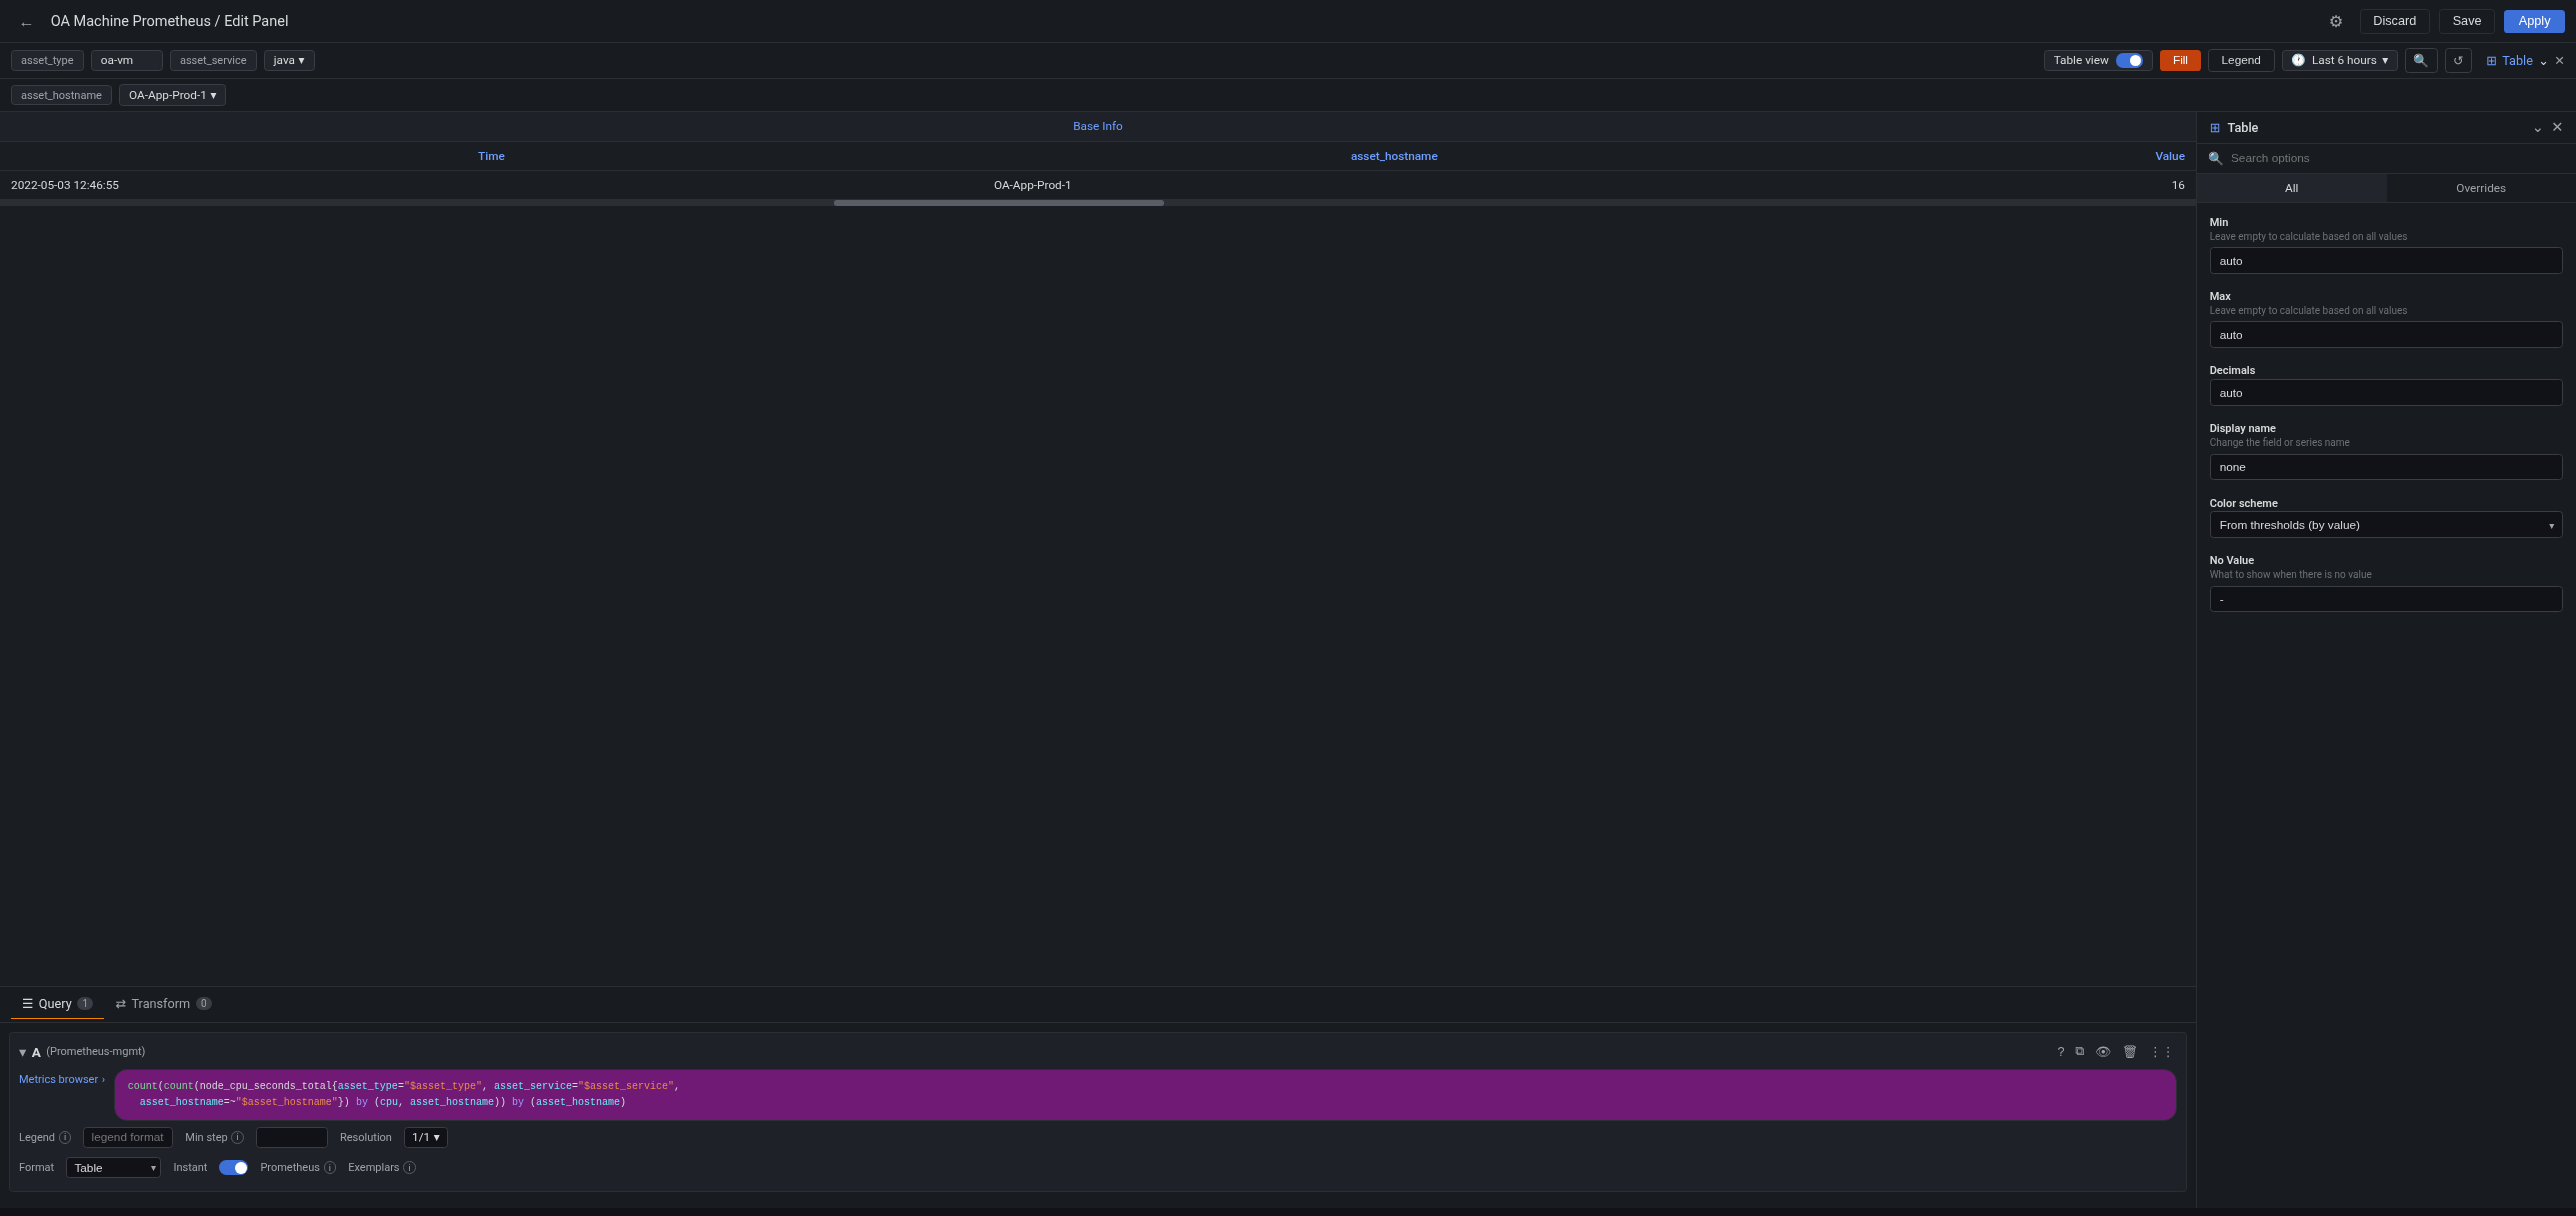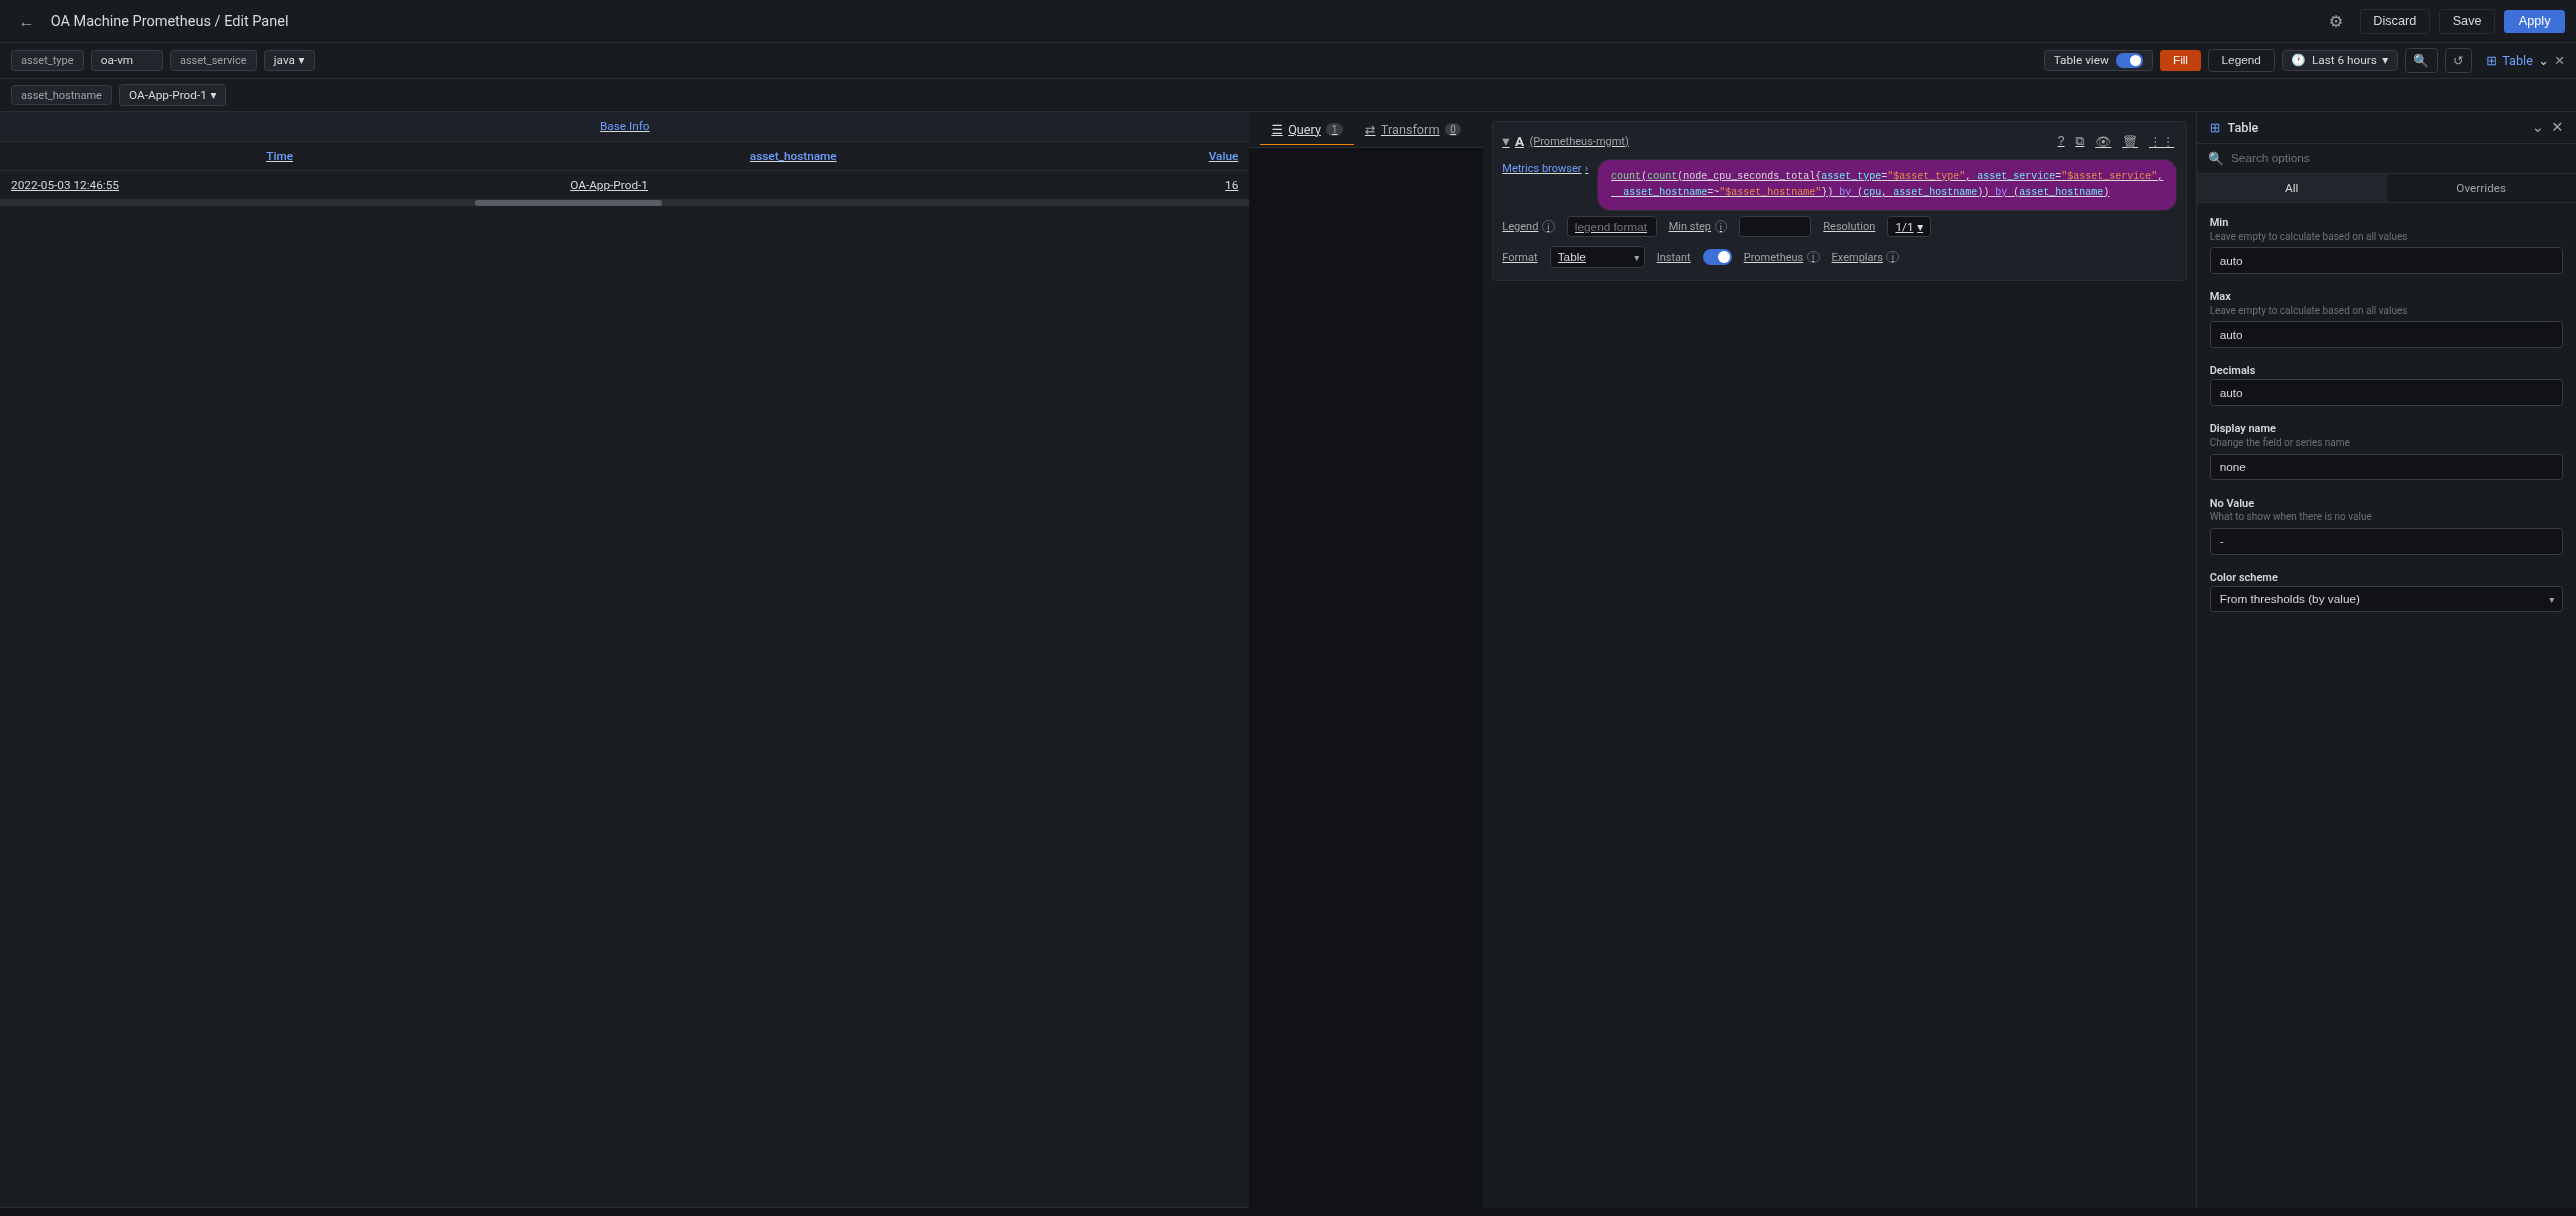--- a/index.html
+++ b/index.html
@@ -179,23 +179,22 @@
     
     .main-layout {
       display: flex;
       height: calc(100vh - 43px - 43px - 34px);
     }
 
     
     .panel-area {
       flex: 1;
       display: flex;
-      flex-direction: row;
+      flex-direction: column;
       overflow: hidden;
-      text-decoration: underline;
     }
 
     
     .panel-table {
       flex: 1;
       overflow: auto;
       background: #1a1d21;
       border-bottom: 0.9px solid #2c2e33;
     }
     .base-info-header {
@@ -757,33 +756,33 @@
         <input class="opt-text-input" type="text" value="auto" style="">
       </div>
 
       <div class="option-group">
         <div class="opt-group-label">Display name</div>
         <div class="opt-group-desc">Change the field or series name</div>
         <input class="opt-text-input" type="text" value="none" style="">
       </div>
 
       <div class="option-group">
-        <div class="opt-group-label">No Value</div>
-        <div class="opt-group-desc">What to show when there is no value</div>
-        <input class="opt-text-input" type="text" value="-" style="">
-      </div>
-
-      <div class="option-group">
         <div class="opt-group-label">Color scheme</div>
         <div class="color-scheme-wrap">
           <select class="color-scheme-select">
             <option>From thresholds (by value)</option>
             <option>Fixed color</option>
             <option>Shades of a color</option>
             <option>Classic palette</option>
           </select>
         </div>
       </div>
 
+      <div class="option-group">
+        <div class="opt-group-label">No Value</div>
+        <div class="opt-group-desc">What to show when there is no value</div>
+        <input class="opt-text-input" type="text" value="-" style="">
+      </div>
+
     </div>
   </div>
 </div>
 
 
 </body></html>

